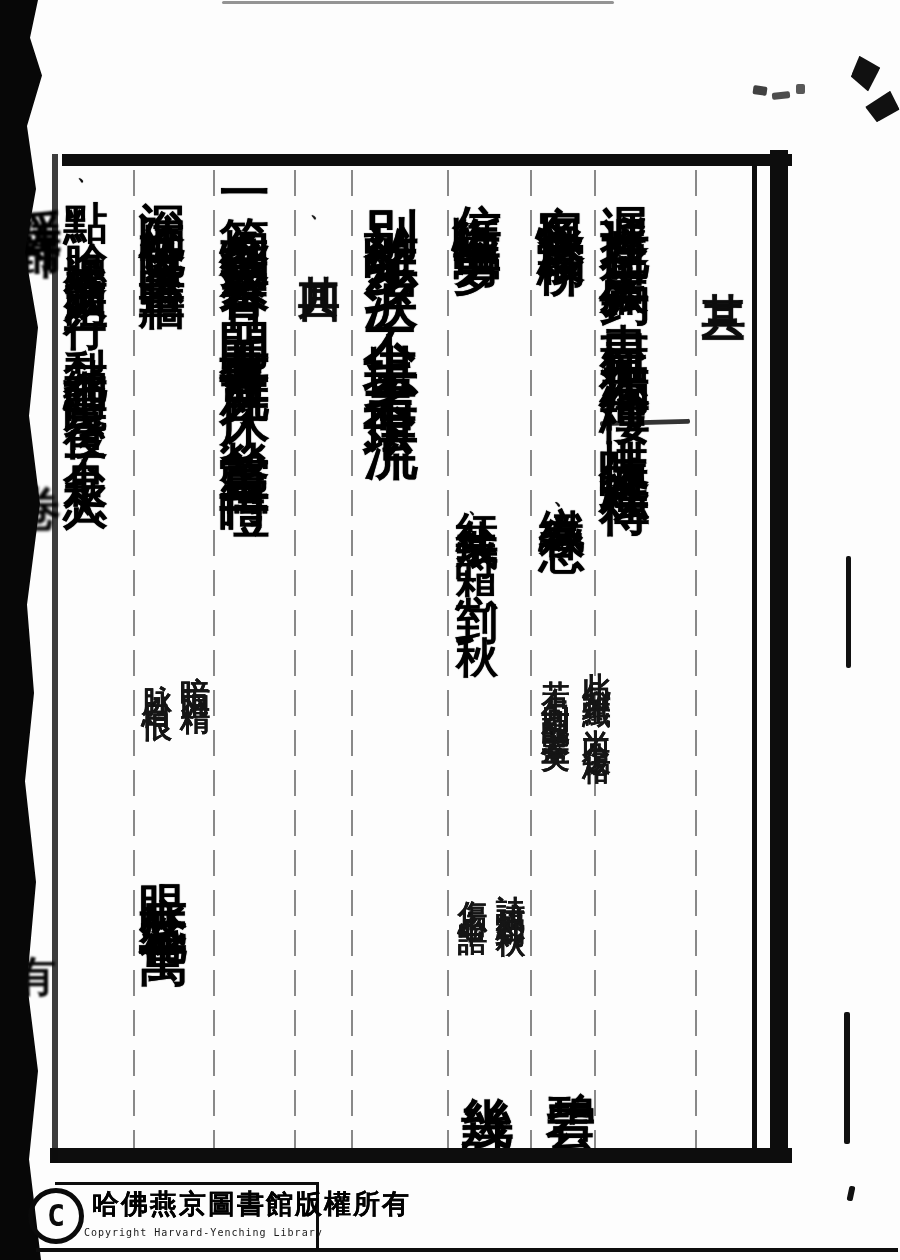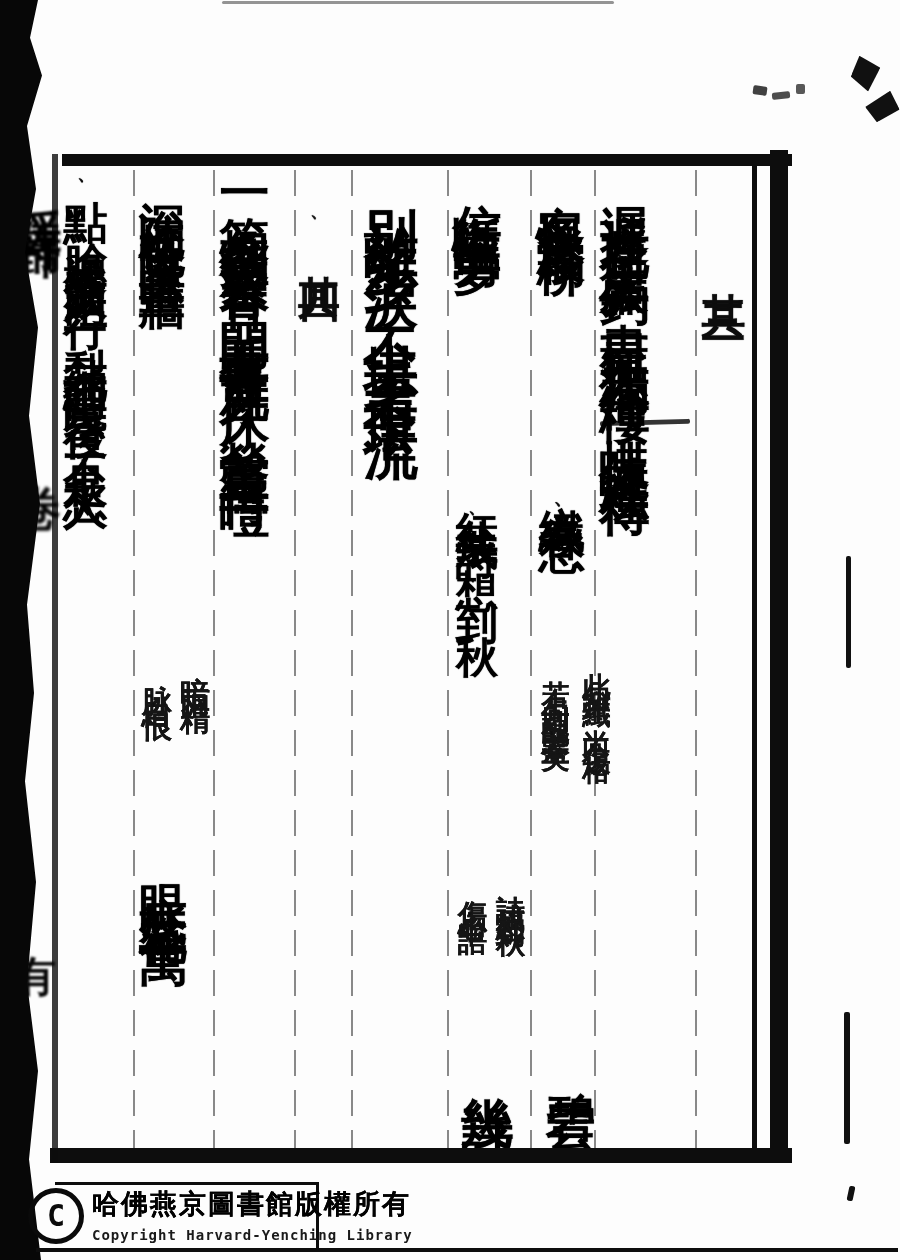--- a/index.html
+++ b/index.html
@@ -52,22 +52,22 @@
     font-family:"DejaVu Sans Mono",monospace;font-weight:bold;font-size:30px;color:#0a0a0a;
     transform:translateY(-1px);
   }
   .stamp-cjk{
     position:absolute;left:92px;top:1186px;z-index:7;
     font-size:27px;font-weight:bold;color:#161616;letter-spacing:2px;
     filter:contrast(1.2);text-shadow:0 0 .5px #000;
     font-family:"DejaVu Sans",sans-serif;white-space:nowrap;
   }
   .stamp-eng{
-    position:absolute;left:92px;top:1227px;z-index:7;
-    font-family:"DejaVu Sans Mono",monospace;font-size:14px;font-weight:bold;
+    position:absolute;left:84px;top:1227px;z-index:7;
+    font-family:"DejaVu Sans Mono",monospace;font-size:10px;font-weight:normal;
     letter-spacing:1px;color:#1a1a1a;white-space:nowrap;
   }
 </style>
 </head>
 <body>
 
 <div class="gutter"></div>
 <div class="spine-frag" style="left:12px;top:170px;font-size:50px;letter-spacing:10px;">媛詩歸</div>
 <div class="spine-frag" style="left:14px;top:446px;font-size:48px;filter:blur(1.4px) contrast(1.3);">卷</div>
 <div class="spine-frag" style="left:14px;top:922px;font-size:42px;filter:blur(1.1px);">有</div>

